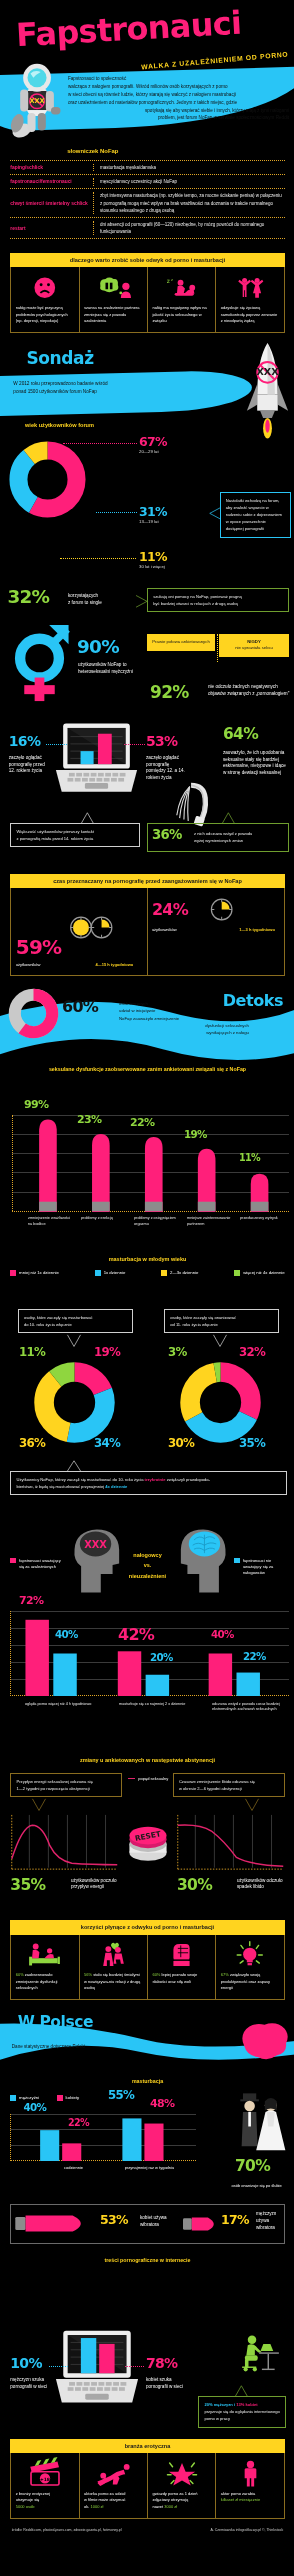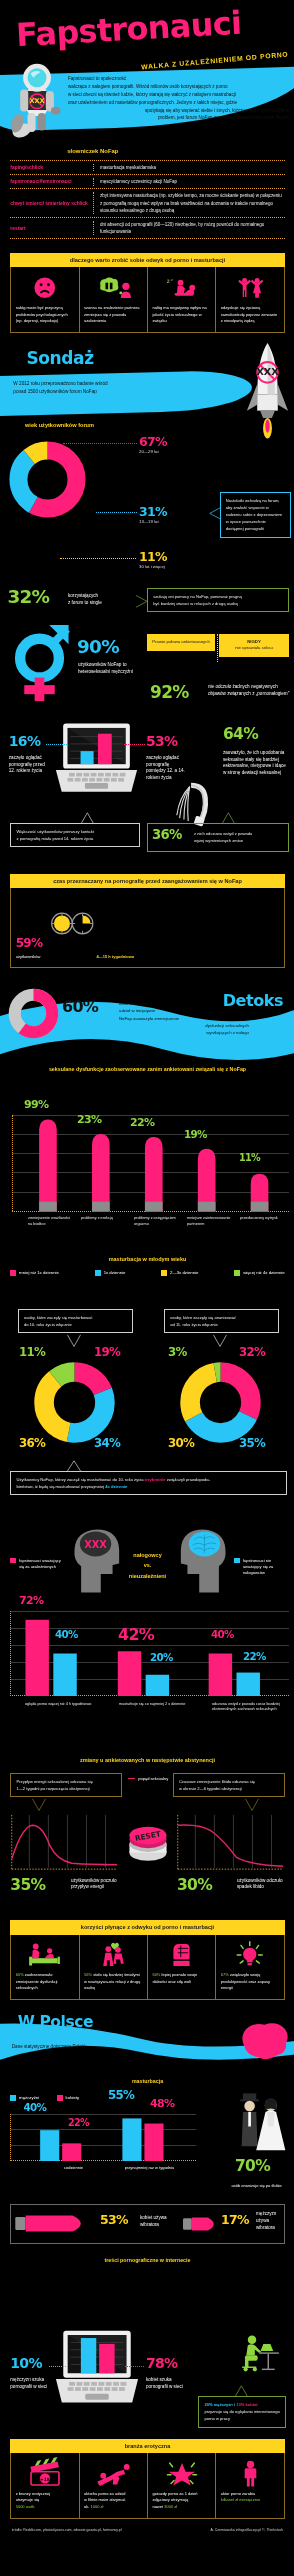--- a/index.html
+++ b/index.html
@@ -445,39 +445,56 @@
     <div class="big-num green" style="position:absolute; left:152px; top:483px; font-size:13.3px;">36%</div>
     <svg style="position:absolute;left:221px;top:467px;width:14.7px;height:11.8px;" viewBox="0 0 20 16">
       <path d="M2 15 L10 1 L18 15" fill="none" stroke="#6f9e2e" stroke-width="1"></path>
     </svg>
 
     <div style="position:absolute; left:10.3px; top:529px; right:10.3px;">
       <div class="banner">czas przeznaczany na pornografię przed zaangażowaniem się w NoFap</div>
       <div class="quad">
         <div class="quad-cell" style="flex:0 0 50%; padding:8.8px 4.4px 7.4px 4.4px;">
           <div style="display:flex; align-items:center; gap:4.4px;">
-            <div class="big-num pink" style="font-size:12px;margin-top:40px;">59%</div>
+            <div class="big-num pink" style="font-size:20px;margin-top:40px;">59%</div>
             <svg width="52" height="25" viewBox="0 0 70 34">
               <circle cx="20" cy="17" r="14" fill="none" stroke="#9a9a9a" stroke-width="1.6"></circle>
               <circle cx="20" cy="17" r="11" fill="#ffd41f"></circle>
               <line x1="20" y1="3" x2="20" y2="7" stroke="#9a9a9a" stroke-width="1.4"></line>
               <line x1="20" y1="27" x2="20" y2="31" stroke="#9a9a9a" stroke-width="1.4"></line>
               <line x1="6" y1="17" x2="10" y2="17" stroke="#9a9a9a" stroke-width="1.4"></line>
               <line x1="30" y1="17" x2="34" y2="17" stroke="#9a9a9a" stroke-width="1.4"></line>
               <circle cx="48" cy="17" r="14" fill="none" stroke="#9a9a9a" stroke-width="1.6"></circle>
               <path d="M48 17 L48 6 A11 11 0 0 1 59 17 Z" fill="#ffd41f"></path>
               <line x1="48" y1="3" x2="48" y2="7" stroke="#9a9a9a" stroke-width="1.4"></line>
               <line x1="48" y1="27" x2="48" y2="31" stroke="#9a9a9a" stroke-width="1.4"></line>
               <line x1="34" y1="17" x2="38" y2="17" stroke="#9a9a9a" stroke-width="1.4"></line>
               <line x1="58" y1="17" x2="62" y2="17" stroke="#9a9a9a" stroke-width="1.4"></line>
             </svg>
           </div>
           <div style="display:flex; justify-content:space-between; margin-top:4.4px;">
             <span class="xtiny">użytkowników</span>
             <span class="xtiny yellow" style="font-weight:bold; margin-right:8.8px;">4—15 h tygodniowo</span>
+          </div>
+        </div>
+        <div class="quad-cell" style="flex:0 0 50%; padding:8.8px 4.4px 7.4px 4.4px;">
+          <div style="display:flex; align-items:center; gap:4.4px;">
+            <div class="big-num pink" style="font-size:16px;">24%</div>
+            <svg width="52" height="25" viewBox="0 0 70 34">
+              <circle cx="40" cy="17" r="14" fill="none" stroke="#9a9a9a" stroke-width="1.6"></circle>
+              <path d="M40 17 L40 6 A11 11 0 0 1 51 17 Z" fill="#ffd41f"></path>
+              <line x1="40" y1="3" x2="40" y2="7" stroke="#9a9a9a" stroke-width="1.4"></line>
+              <line x1="40" y1="27" x2="40" y2="31" stroke="#9a9a9a" stroke-width="1.4"></line>
+              <line x1="26" y1="17" x2="30" y2="17" stroke="#9a9a9a" stroke-width="1.4"></line>
+              <line x1="50" y1="17" x2="54" y2="17" stroke="#9a9a9a" stroke-width="1.4"></line>
+            </svg>
+          </div>
+          <div style="display:flex; justify-content:space-between; margin-top:4.4px;">
+            <span class="xtiny">użytkowników</span>
+            <span class="xtiny yellow" style="font-weight:bold; margin-right:4.4px;">1—3 h tygodniowo</span>
           </div>
         </div>
       </div>
     </div>
 
     <div style="position:absolute; left:0; top:638px; width:295px; height:121px;">
       <svg style="position:absolute; left:-7.4px; top:10.3px; width:310px; height:74px;" viewBox="0 0 420 100" preserveAspectRatio="none">
         <path d="M0 34 Q120 -6 240 26 Q340 54 420 18 L420 78 Q330 104 230 76 Q120 44 0 86 Z" fill="#29c5f6"></path>
       </svg>
       <div class="script-title" style="position:absolute; right:11.8px; top:8.8px; color:#29c5f6; font-size:16px;">Detoks</div>

